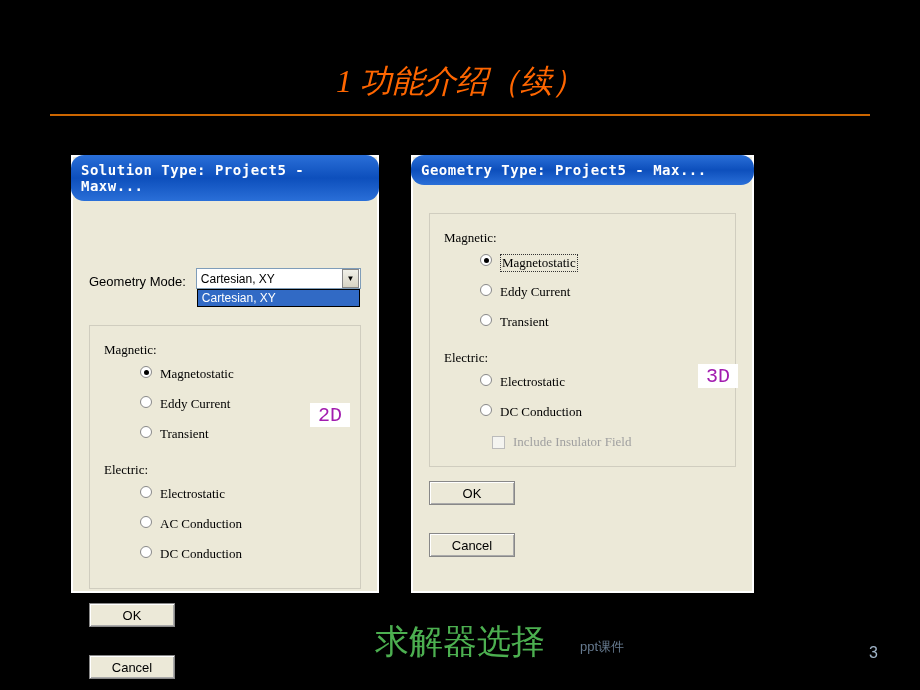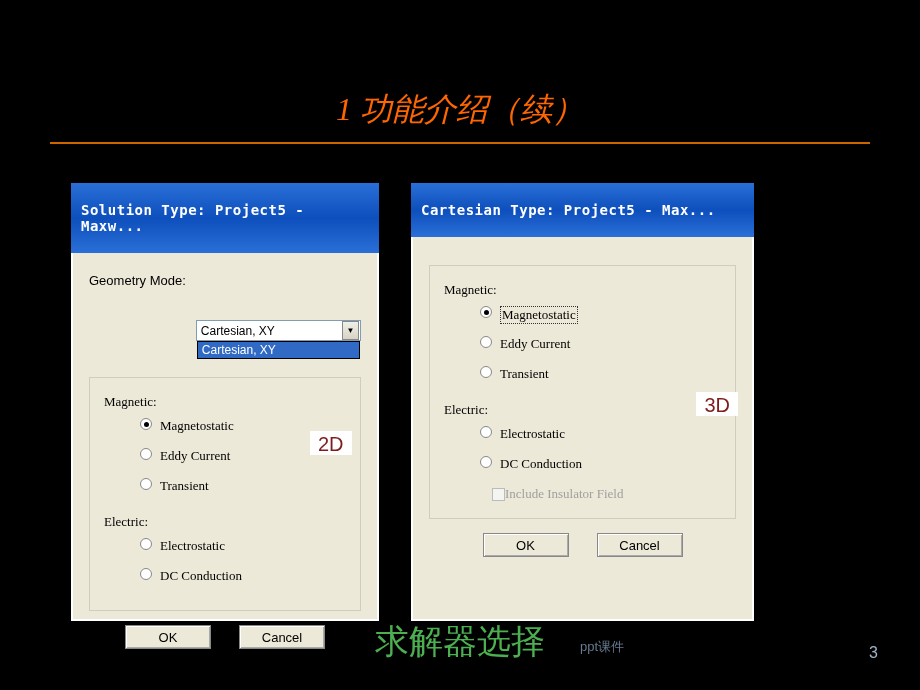--- a/index.html
+++ b/index.html
@@ -12,21 +12,20 @@
       overflow: hidden;
     }
     .slide-title {
       color: #ff6600;
       font-family: "SimHei", "KaiTi", serif;
       font-size: 32px;
       text-align: center;
       padding-top: 60px;
       padding-bottom: 8px;
       font-style: italic;
-      margin-top: 28px;
     }
     .title-underline {
       border-bottom: 2px solid #cc6600;
       margin: 2px 50px 0 50px;
     }
     .dialogs-row {
       display: flex;
       gap: 30px;
       margin-top: 38px;
       padding-left: 70px;
@@ -39,32 +38,33 @@
       position: relative;
     }
     .dialog-2d { width: 310px; height: 440px; }
     .dialog-3d { width: 345px; height: 440px; }
     .titlebar {
       background: linear-gradient(to bottom, #2a6fd8 0%, #0d4fbc 50%, #2a6fd8 100%);
       color: #fff;
       font-family: "SimSun", monospace;
       font-weight: bold;
       font-size: 14px;
-      padding: 19px 10px;
+      padding: 7px 10px;
       letter-spacing: 0.5px;
+      border-radius: 13px;
     }
     .dialog-body {
       padding: 20px 18px 10px 18px;
       font-family: Tahoma, Arial, sans-serif;
       font-size: 13px;
       color: #000;
     }
     .geom-row {
       display: flex;
-      align-items: flex-start;
+      align-items: flex-end;
       gap: 10px;
       margin-bottom: 0;
       position: relative;
     }
     .geom-label { flex: none; }
     .combo {
       flex: 1;
       background: #fff;
       border: 1px solid #7f9db9;
       height: 21px;
@@ -146,55 +146,57 @@
       background: #000;
       border-radius: 50%;
     }
     .radio-label-focus {
       border: 1px dotted #333;
       padding: 0 1px;
     }
     .check-row {
       display: flex;
       align-items: center;
+      gap: 8px;
       margin: 2px 0 4px 48px;
       color: #a0a0a0;
       font-size: 13px;
     }
     .checkbox {
       width: 13px;
       height: 13px;
       background: #f4f4f0;
       border: 1px solid #bbb;
       flex: none;
     }
     .btn-row {
       display: flex;
       justify-content: center;
       gap: 28px;
       margin-top: 14px;
+      flex-direction: column;
     }
     .win-btn {
       width: 86px;
       height: 24px;
       background: #ece9d8;
       border: 1px solid #888;
       box-shadow: 1px 1px 0 #fff inset, -1px -1px 0 #aaa inset;
       font-size: 13px;
       font-family: Tahoma, sans-serif;
       display: flex;
       align-items: center;
       justify-content: center;
     }
     .label-patch {
       position: absolute;
       background: #fff;
-      font-family: Liberation Sans, sans-serif;
+      font-family: Liberation Mono, monospace;
       font-size: 20px;
-      color: #7f1d1d;
+      color: #a21caf;
       padding: 2px 8px 0 8px;
       line-height: 1.1;
     }
     .label-2d { left: 310px; top: 249px; }
     .label-3d { right: 16px; top: 209px; }
     .footer-caption {
       position: absolute;
       bottom: 25px;
       left: 0;
       width: 100%;
@@ -258,33 +260,37 @@
           <span>Transient</span>
         </div>
 
         <div class="group-label">Electric:</div>
         <div class="radio-row">
           <span class="radio"></span>
           <span>Electrostatic</span>
         </div>
         <div class="radio-row">
           <span class="radio"></span>
+          <span>AC Conduction</span>
+        </div>
+        <div class="radio-row">
+          <span class="radio"></span>
           <span>DC Conduction</span>
         </div>
       </div>
 
       <div class="btn-row">
         <div class="win-btn">OK</div>
         <div class="win-btn">Cancel</div>
       </div>
     </div>
   </div>
 
   <div class="dialog dialog-3d">
-    <div class="titlebar">Cartesian Type: Project5 - Max...</div>
+    <div class="titlebar">Geometry Type: Project5 - Max...</div>
     <div class="dialog-body">
 
       <div class="groupbox">
         <div class="group-label">Magnetic:</div>
         <div class="radio-row">
           <span class="radio checked"></span>
           <span class="radio-label-focus">Magnetostatic</span>
         </div>
         <div class="radio-row">
           <span class="radio"></span>

